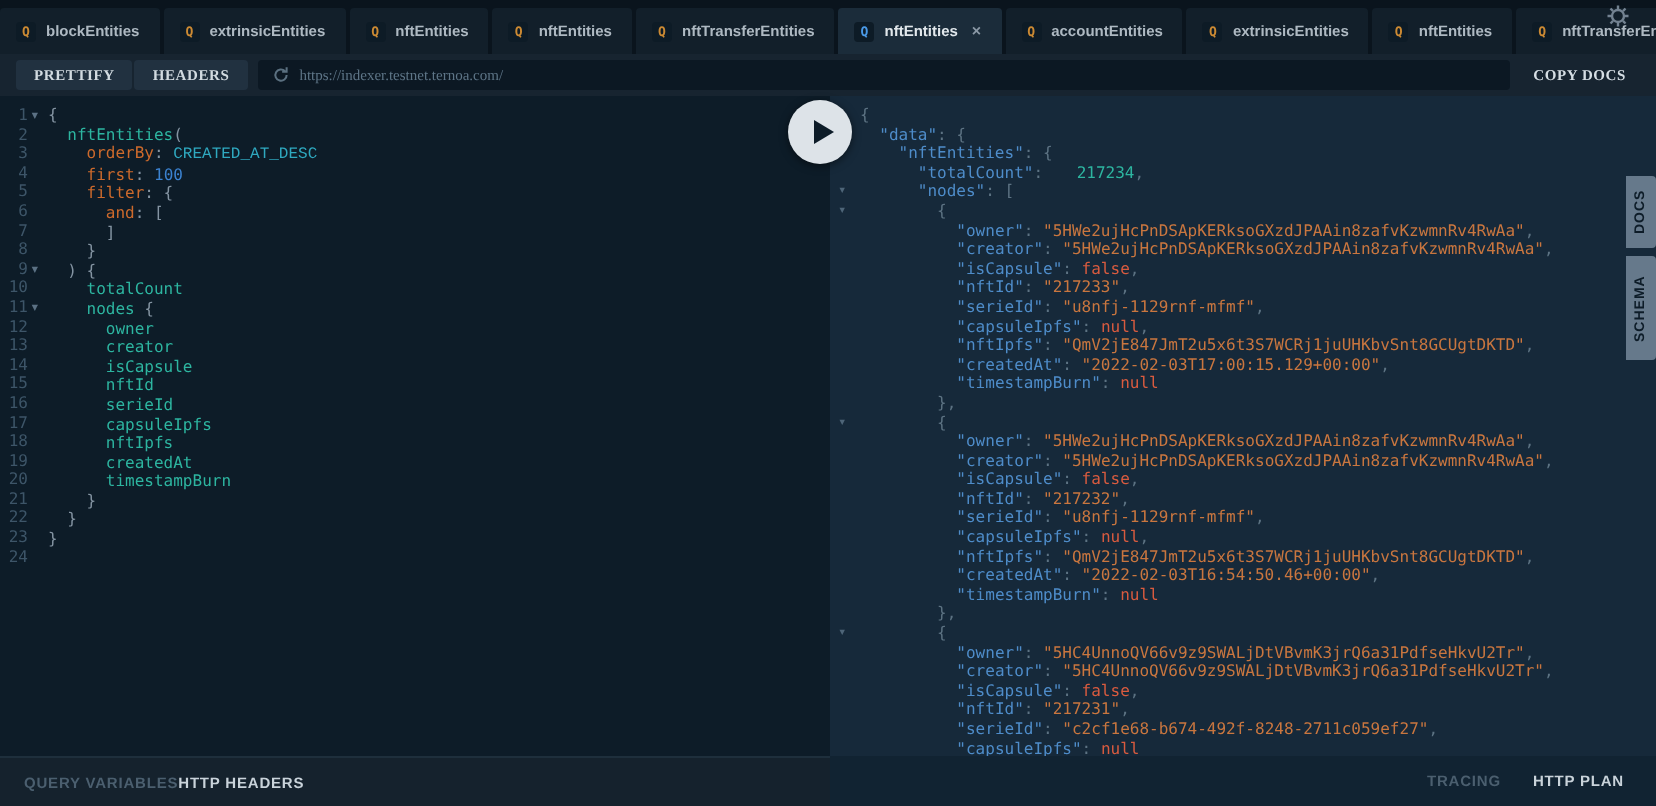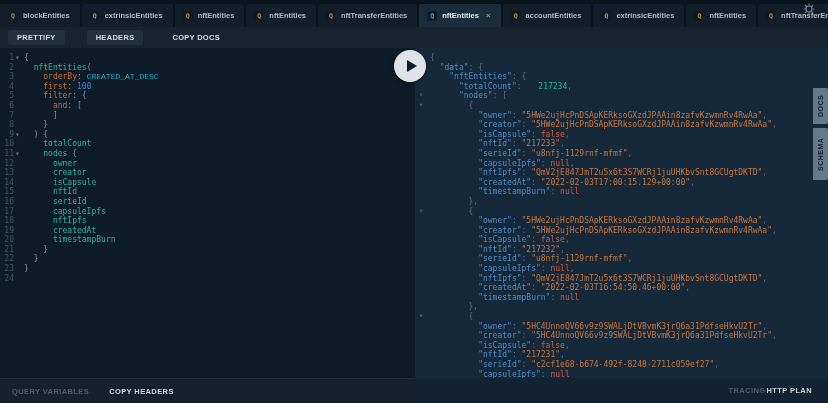--- a/index.html
+++ b/index.html
@@ -16,21 +16,21 @@
   .qicon { width:10px; height:10px; border-radius:2px; background:#0d1b26;
     display:inline-flex; align-items:center; justify-content:center;
     font-size:6.5px; font-weight:bold; font-family:"DejaVu Sans Mono",monospace; }
   .qicon.amber { color:#cc8a33; }
   .qicon.blue  { color:#4a9ae8; }
   .tab-close { color:#8a98a5; font-size:8px; margin-left:2px; }
   .gear { position:absolute; top:1px; right:13px; opacity:.85; }
 
   
   .toolbar { height:21px; background:#172430; display:flex; align-items:center;
-    padding:0 8px; gap:22px; }
+    padding:0 8px; gap:1px;font-family:Liberation Serif, serif; }
   .tbtn { background:#213140; color:#d2dbe1; font-size:7.5px; font-weight:bold;
     letter-spacing:.3px; padding:3px 9px; border-radius:2px; cursor:pointer; }
   .urlbar { flex:1; height:15px; background:#0c1823; border-radius:2px;
     display:flex; align-items:center; gap:5px; padding:0 7px; margin:0 4px; }
   .urlbar .url { color:#5e7587; font-size:7.5px; }
   .copycurl { color:#d6dee4; font-size:7.5px; font-weight:bold; letter-spacing:.3px;
     padding:3px 7px; cursor:pointer; }
 
   
   .main { position:relative; height:330px; display:flex; }
@@ -59,23 +59,23 @@
   .side-tab { position:absolute; right:0; width:15px; background:#66798b;
     color:#0d1c28; font-size:7px; font-weight:bold; letter-spacing:.5px;
     border-radius:2px 0 0 2px; writing-mode:vertical-rl; transform:rotate(180deg);
     display:flex; align-items:center; justify-content:center; cursor:pointer; }
   .side-tab.docs { top:40px; height:36px; }
   .side-tab.schema { top:80px; height:52px; }
 
   
   .bottombar { height:25px; display:flex; }
   .bb-left { width:415px; background:#15222d; border-top:1px solid #1e2f3c;
-    display:flex; align-items:center; gap:20px; padding-left:12px; }
+    display:flex; align-items:center; gap:0; padding-left:12px; }
   .bb-right { flex:1; background:#112332; display:flex; align-items:center;
-    justify-content:flex-end; gap:1px; padding-right:16px; }
+    justify-content:flex-end; gap:16px; padding-right:16px; }
   .bb-label { font-size:7.5px; font-weight:bold; letter-spacing:.4px; cursor:pointer; }
   .dim { color:#4b5f6f; } .bright { color:#c9d3da; }
 </style>
 </head>
 <body>
 
 <div class="tabbar" id="tabbar">
   <div class="tab">
       <span class="qicon amber">Q</span>
       <span>blockEntities</span>
@@ -123,20 +123,27 @@
         <circle cx="8" cy="8" r="4"></circle>
         <path d="M8 1v2.4M8 12.6V15M1 8h2.4M12.6 8H15M3 3l1.7 1.7M11.3 11.3L13 13M13 3l-1.7 1.7M4.7 11.3L3 13"></path>
       </g>
     </svg>
   </span>
 </div>
 
 <div class="toolbar">
   <span class="tbtn">PRETTIFY</span>
   <span class="tbtn">HEADERS</span>
+  <span class="urlbar">
+    <svg width="9" height="9" viewBox="0 0 16 16">
+      <path d="M13 8a5 5 0 1 1-1.5-3.5" stroke="#5b7080" stroke-width="1.8" fill="none"></path>
+      <path d="M13 1v4h-4" stroke="#5b7080" stroke-width="1.8" fill="none"></path>
+    </svg>
+    <span class="url">https://indexer.testnet.ternoa.com/</span>
+  </span>
   <span class="copycurl">COPY DOCS</span>
 </div>
 
 <div class="main">
   <div class="editor-pane code">
     <div class="gutter" id="gutter"><div class="ln">1<span class="fold">▾</span></div><div class="ln">2</div><div class="ln">3</div><div class="ln">4</div><div class="ln">5</div><div class="ln">6</div><div class="ln">7</div><div class="ln">8</div><div class="ln">9<span class="fold">▾</span></div><div class="ln">10</div><div class="ln">11<span class="fold">▾</span></div><div class="ln">12</div><div class="ln">13</div><div class="ln">14</div><div class="ln">15</div><div class="ln">16</div><div class="ln">17</div><div class="ln">18</div><div class="ln">19</div><div class="ln">20</div><div class="ln">21</div><div class="ln">22</div><div class="ln">23</div><div class="ln">24</div></div>
     <div class="qcode" id="qcode"><div><span class="q-p">{</span></div><div><span class="q-f">  nftEntities</span><span class="q-p">(</span></div><div><span class="q-a">    orderBy</span><span class="q-p">: </span><span class="q-e">CREATED_AT_DESC</span></div><div><span class="q-a">    first</span><span class="q-p">: </span><span class="q-n">100</span></div><div><span class="q-a">    filter</span><span class="q-p">: {</span></div><div><span class="q-a">      and</span><span class="q-p">: [</span></div><div><span class="q-p">      ]</span></div><div><span class="q-p">    }</span></div><div><span class="q-p">  ) {</span></div><div><span class="q-f">    totalCount</span></div><div><span class="q-f">    nodes</span><span class="q-p"> {</span></div><div><span class="q-f">      owner</span></div><div><span class="q-f">      creator</span></div><div><span class="q-f">      isCapsule</span></div><div><span class="q-f">      nftId</span></div><div><span class="q-f">      serieId</span></div><div><span class="q-f">      capsuleIpfs</span></div><div><span class="q-f">      nftIpfs</span></div><div><span class="q-f">      createdAt</span></div><div><span class="q-f">      timestampBurn</span></div><div><span class="q-p">    }</span></div><div><span class="q-p">  }</span></div><div><span class="q-p">}</span></div><div>&nbsp;</div></div>
   </div>
 
   <div class="play">
@@ -145,19 +152,19 @@
 
   <div class="response-pane code" id="rcode"><div class="rline"><span class="fold">▾</span><span class="r-p"></span><span class="r-p">{</span></div><div class="rline"><span class="fold">▾</span><span class="r-p">  </span><span class="r-k">"data"</span><span class="r-p">: {</span></div><div class="rline"><span class="fold">▾</span><span class="r-p">    </span><span class="r-k">"nftEntities"</span><span class="r-p">: {</span></div><div class="rline"><span class="r-p">      </span><span class="r-k">"totalCount"</span><span class="r-p">: </span><span class="r-n">217234</span><span class="r-p">,</span></div><div class="rline"><span class="fold">▾</span><span class="r-p">      </span><span class="r-k">"nodes"</span><span class="r-p">: [</span></div><div class="rline"><span class="fold">▾</span><span class="r-p">        </span><span class="r-p">{</span></div><div class="rline"><span class="r-p">          </span><span class="r-k">"owner"</span><span class="r-p">: </span><span class="r-s">"5HWe2ujHcPnDSApKERksoGXzdJPAAin8zafvKzwmnRv4RwAa"</span><span class="r-p">,</span></div><div class="rline"><span class="r-p">          </span><span class="r-k">"creator"</span><span class="r-p">: </span><span class="r-s">"5HWe2ujHcPnDSApKERksoGXzdJPAAin8zafvKzwmnRv4RwAa"</span><span class="r-p">,</span></div><div class="rline"><span class="r-p">          </span><span class="r-k">"isCapsule"</span><span class="r-p">: </span><span class="r-a">false</span><span class="r-p">,</span></div><div class="rline"><span class="r-p">          </span><span class="r-k">"nftId"</span><span class="r-p">: </span><span class="r-s">"217233"</span><span class="r-p">,</span></div><div class="rline"><span class="r-p">          </span><span class="r-k">"serieId"</span><span class="r-p">: </span><span class="r-s">"u8nfj-1129rnf-mfmf"</span><span class="r-p">,</span></div><div class="rline"><span class="r-p">          </span><span class="r-k">"capsuleIpfs"</span><span class="r-p">: </span><span class="r-a">null</span><span class="r-p">,</span></div><div class="rline"><span class="r-p">          </span><span class="r-k">"nftIpfs"</span><span class="r-p">: </span><span class="r-s">"QmV2jE847JmT2u5x6t3S7WCRj1juUHKbvSnt8GCUgtDKTD"</span><span class="r-p">,</span></div><div class="rline"><span class="r-p">          </span><span class="r-k">"createdAt"</span><span class="r-p">: </span><span class="r-s">"2022-02-03T17:00:15.129+00:00"</span><span class="r-p">,</span></div><div class="rline"><span class="r-p">          </span><span class="r-k">"timestampBurn"</span><span class="r-p">: </span><span class="r-a">null</span></div><div class="rline"><span class="r-p">        </span><span class="r-p">},</span></div><div class="rline"><span class="fold">▾</span><span class="r-p">        </span><span class="r-p">{</span></div><div class="rline"><span class="r-p">          </span><span class="r-k">"owner"</span><span class="r-p">: </span><span class="r-s">"5HWe2ujHcPnDSApKERksoGXzdJPAAin8zafvKzwmnRv4RwAa"</span><span class="r-p">,</span></div><div class="rline"><span class="r-p">          </span><span class="r-k">"creator"</span><span class="r-p">: </span><span class="r-s">"5HWe2ujHcPnDSApKERksoGXzdJPAAin8zafvKzwmnRv4RwAa"</span><span class="r-p">,</span></div><div class="rline"><span class="r-p">          </span><span class="r-k">"isCapsule"</span><span class="r-p">: </span><span class="r-a">false</span><span class="r-p">,</span></div><div class="rline"><span class="r-p">          </span><span class="r-k">"nftId"</span><span class="r-p">: </span><span class="r-s">"217232"</span><span class="r-p">,</span></div><div class="rline"><span class="r-p">          </span><span class="r-k">"serieId"</span><span class="r-p">: </span><span class="r-s">"u8nfj-1129rnf-mfmf"</span><span class="r-p">,</span></div><div class="rline"><span class="r-p">          </span><span class="r-k">"capsuleIpfs"</span><span class="r-p">: </span><span class="r-a">null</span><span class="r-p">,</span></div><div class="rline"><span class="r-p">          </span><span class="r-k">"nftIpfs"</span><span class="r-p">: </span><span class="r-s">"QmV2jE847JmT2u5x6t3S7WCRj1juUHKbvSnt8GCUgtDKTD"</span><span class="r-p">,</span></div><div class="rline"><span class="r-p">          </span><span class="r-k">"createdAt"</span><span class="r-p">: </span><span class="r-s">"2022-02-03T16:54:50.46+00:00"</span><span class="r-p">,</span></div><div class="rline"><span class="r-p">          </span><span class="r-k">"timestampBurn"</span><span class="r-p">: </span><span class="r-a">null</span></div><div class="rline"><span class="r-p">        </span><span class="r-p">},</span></div><div class="rline"><span class="fold">▾</span><span class="r-p">        </span><span class="r-p">{</span></div><div class="rline"><span class="r-p">          </span><span class="r-k">"owner"</span><span class="r-p">: </span><span class="r-s">"5HC4UnnoQV66v9z9SWALjDtVBvmK3jrQ6a31PdfseHkvU2Tr"</span><span class="r-p">,</span></div><div class="rline"><span class="r-p">          </span><span class="r-k">"creator"</span><span class="r-p">: </span><span class="r-s">"5HC4UnnoQV66v9z9SWALjDtVBvmK3jrQ6a31PdfseHkvU2Tr"</span><span class="r-p">,</span></div><div class="rline"><span class="r-p">          </span><span class="r-k">"isCapsule"</span><span class="r-p">: </span><span class="r-a">false</span><span class="r-p">,</span></div><div class="rline"><span class="r-p">          </span><span class="r-k">"nftId"</span><span class="r-p">: </span><span class="r-s">"217231"</span><span class="r-p">,</span></div><div class="rline"><span class="r-p">          </span><span class="r-k">"serieId"</span><span class="r-p">: </span><span class="r-s">"c2cf1e68-b674-492f-8248-2711c059ef27"</span><span class="r-p">,</span></div><div class="rline"><span class="r-p">          </span><span class="r-k">"capsuleIpfs"</span><span class="r-p">: </span><span class="r-a">null</span></div></div>
 
   <div class="side-tab docs">DOCS</div>
   <div class="side-tab schema">SCHEMA</div>
 </div>
 
 <div class="bottombar">
   <div class="bb-left">
     <span class="bb-label dim">QUERY VARIABLES</span>
-    <span class="bb-label bright">COPY HEADERS</span>
+    <span class="bb-label bright">HTTP HEADERS</span>
   </div>
   <div class="bb-right">
     <span class="bb-label dim">TRACING</span>
     <span class="bb-label bright">HTTP PLAN</span>
   </div>
 </div>
 
 </body></html>

